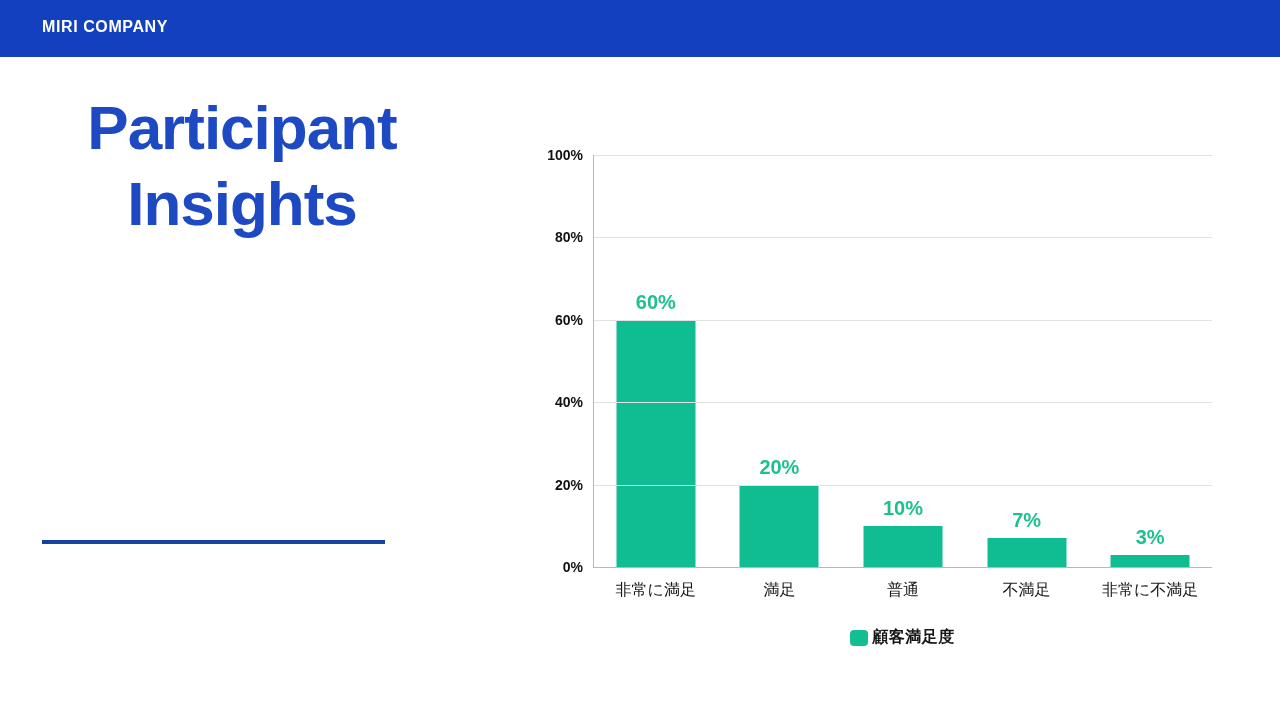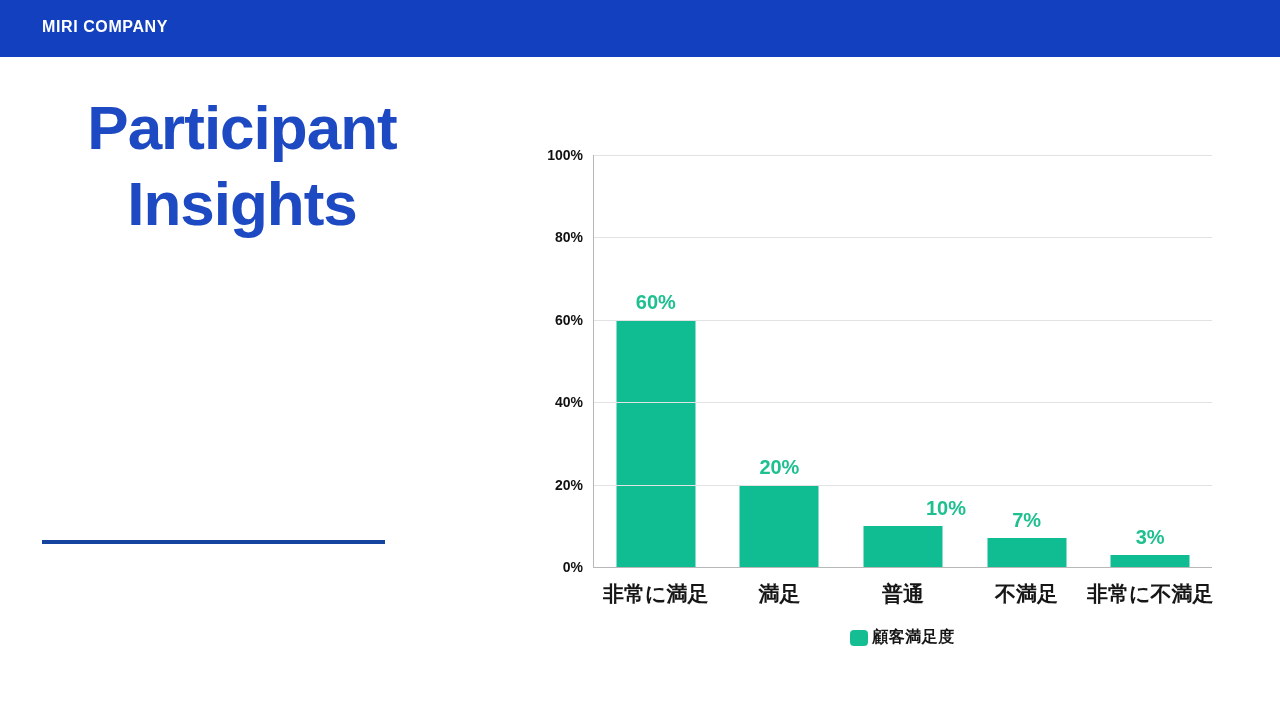--- a/index.html
+++ b/index.html
@@ -163,22 +163,22 @@
     font-size: 20px;
     font-weight: bold;
     white-space: nowrap;
   }
   .xtick {
     position: absolute;
     top: 100%;
     margin-top: 13px;
     left: 50%;
     transform: translateX(-50%);
-    font-size: 21px;
-    font-weight: bold;
+    font-size: 16px;
+    font-weight: normal;
     color: #161616;
     white-space: nowrap;
   }
   .legend {
     position: absolute;
     left: 81px;
     top: 487px;
     width: 619px;
     display: flex;
     align-items: center;
@@ -221,21 +221,21 @@
             <div class="bar-label" style="bottom: calc(60% + 6px);">60%</div>
             <div class="xtick">非常に満足</div>
           </div>
           <div class="bar-cell">
             <div class="bar" style="height: 20%; background: rgb(16, 188, 146);"></div>
             <div class="bar-label" style="bottom: calc(20% + 6px);">20%</div>
             <div class="xtick">満足</div>
           </div>
           <div class="bar-cell">
             <div class="bar" style="height: 10%; background: rgb(16, 188, 146);"></div>
-            <div class="bar-label" style="bottom: calc(10% + 6px); margin-left: 43px;">10%</div>
+            <div class="bar-label" style="bottom: calc(10% + 6px);">10%</div>
             <div class="xtick">普通</div>
           </div>
           <div class="bar-cell">
             <div class="bar" style="height: 7%; background: rgb(16, 188, 146);"></div>
             <div class="bar-label" style="bottom: calc(7% + 6px);">7%</div>
             <div class="xtick">不満足</div>
           </div>
           <div class="bar-cell">
             <div class="bar" style="height: 3%; background: rgb(16, 188, 146);"></div>
             <div class="bar-label" style="bottom: calc(3% + 6px);">3%</div>

